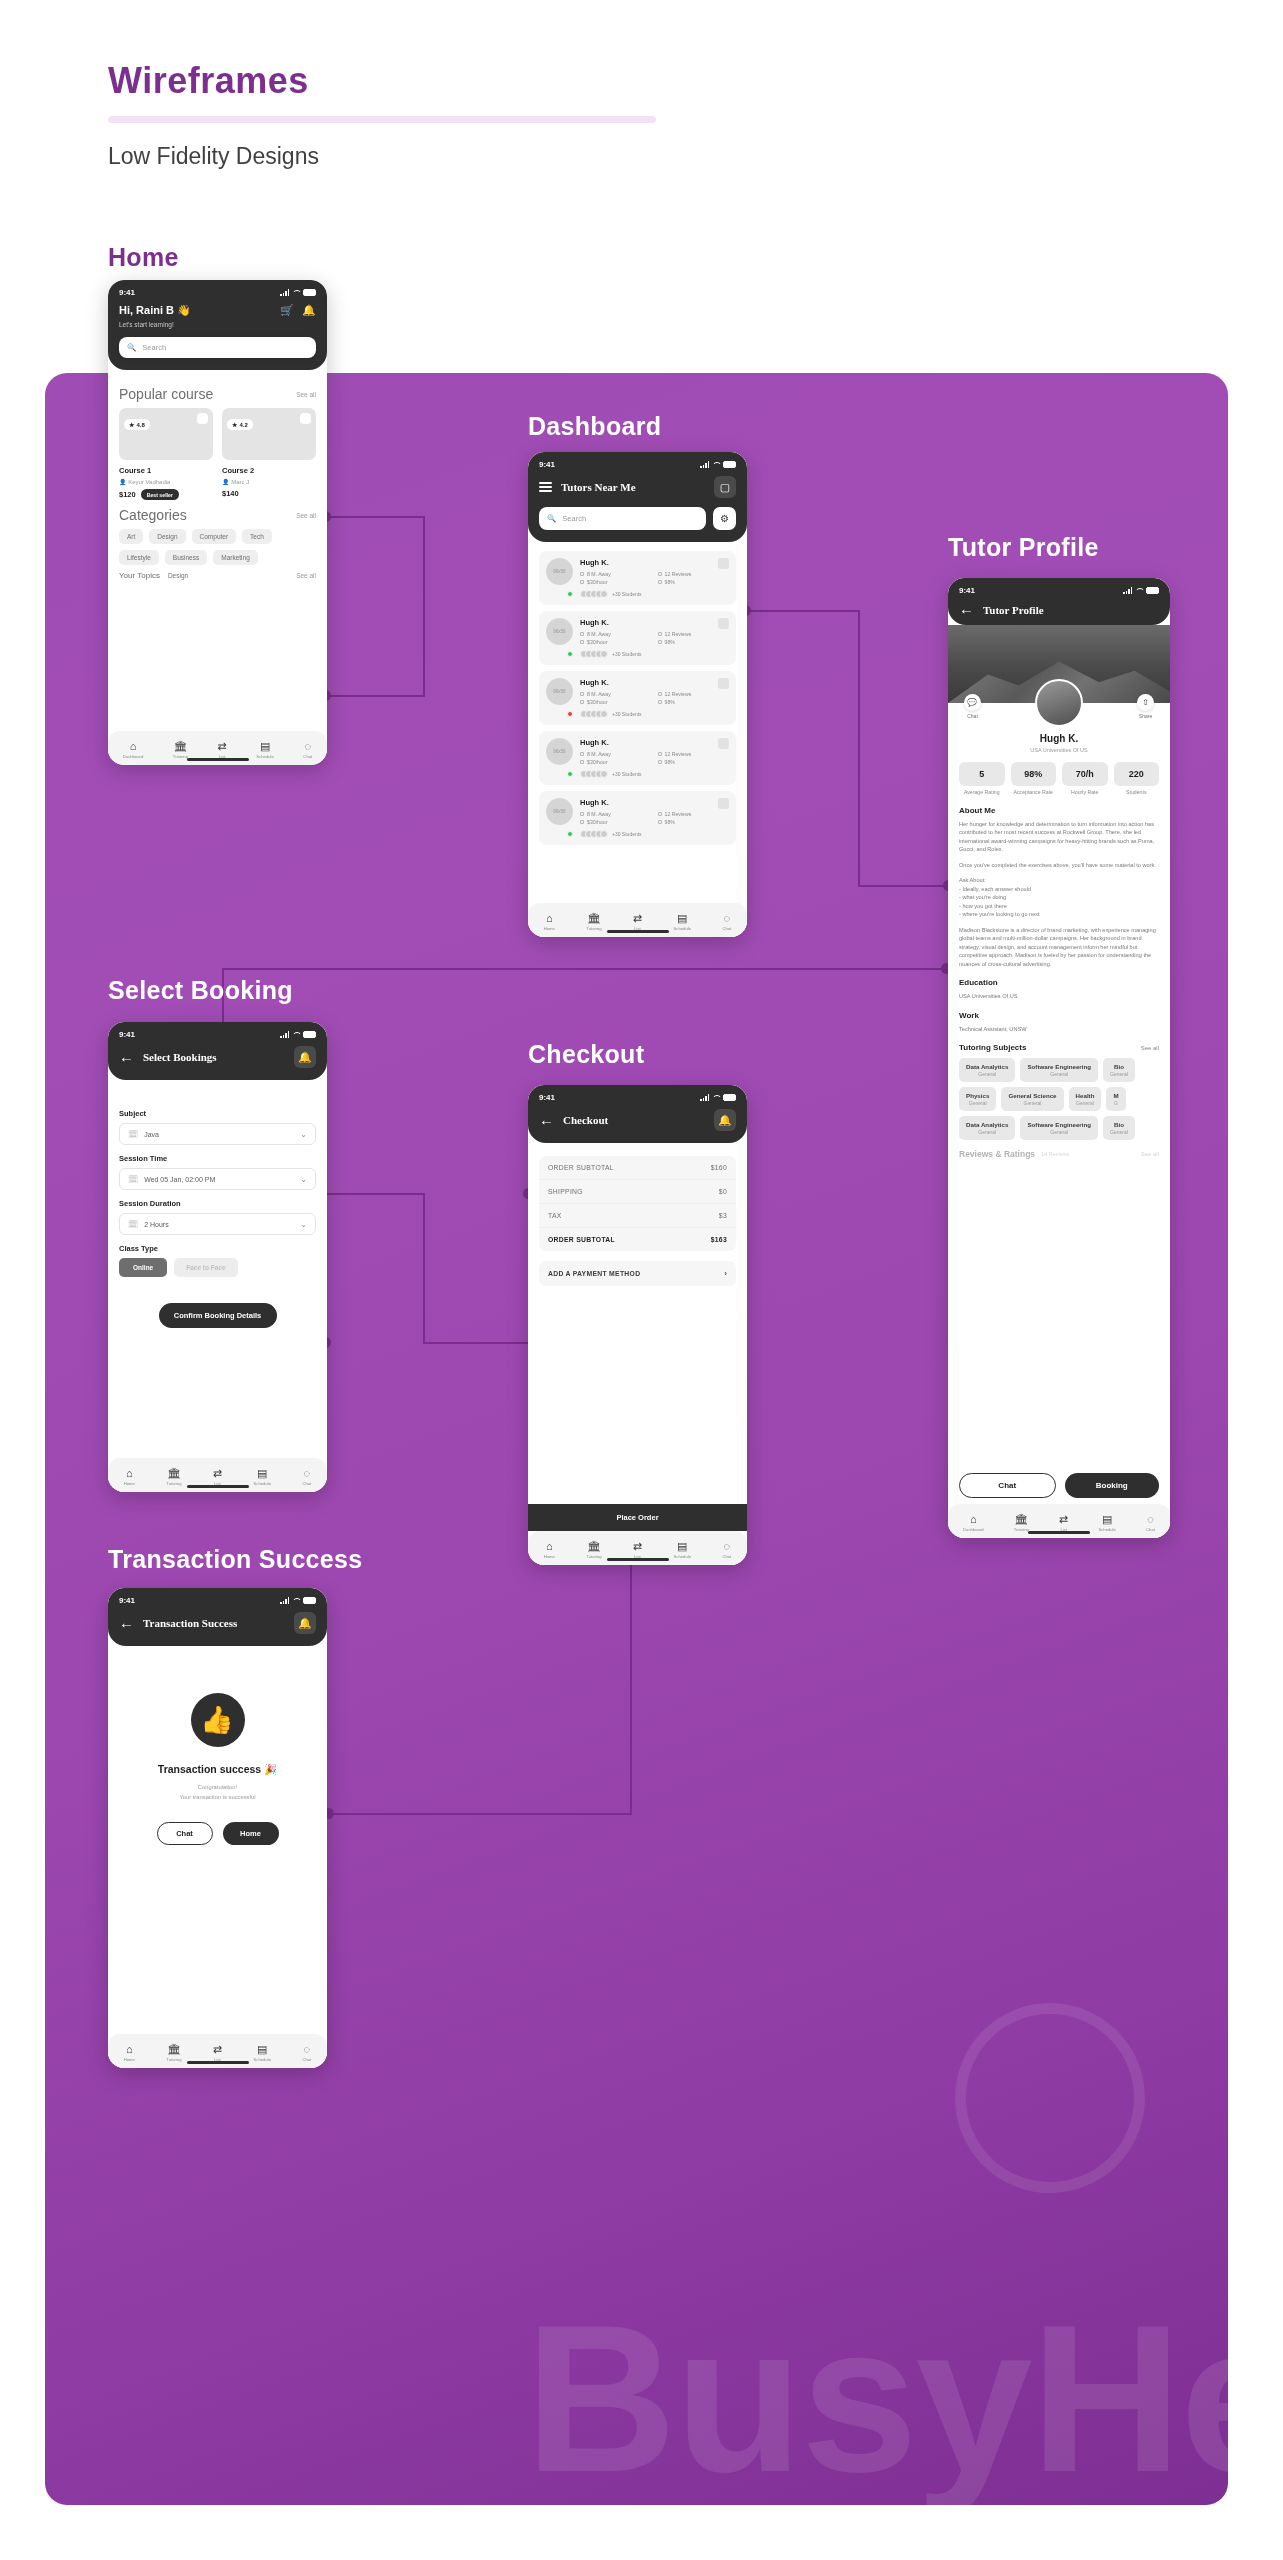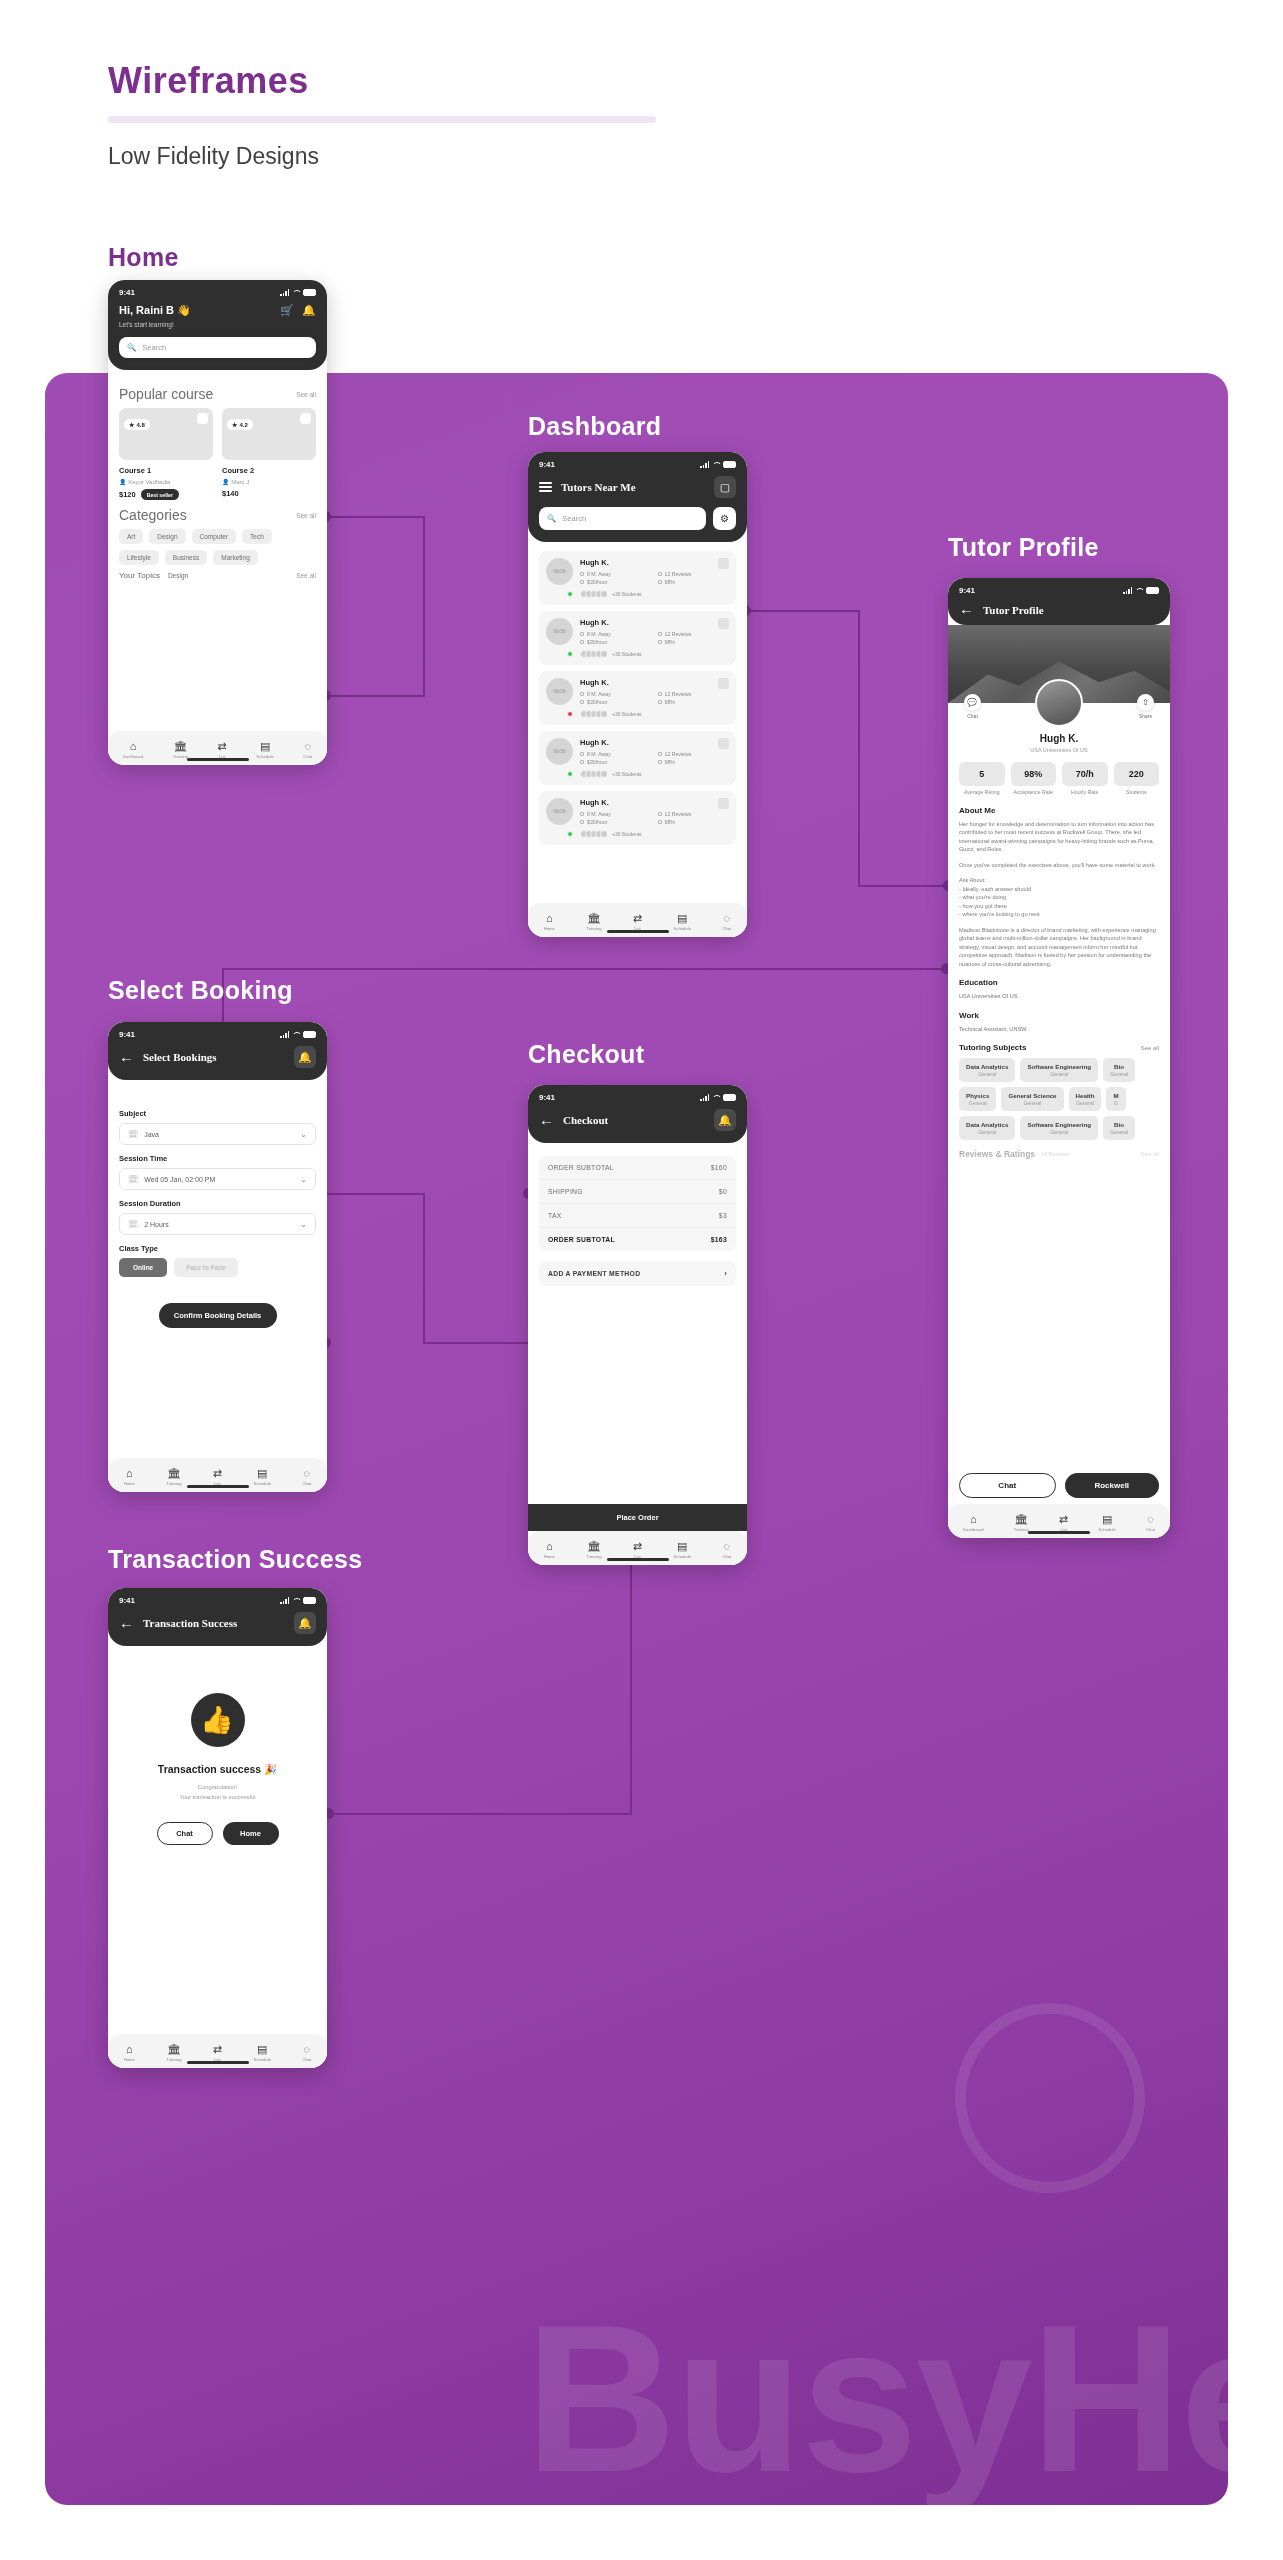--- a/index.html
+++ b/index.html
@@ -853,21 +853,21 @@
           <div class="g">General</div>
         </div>
     </div>
     <div class="rev-head">
       <span class="t">Reviews &amp; Ratings</span>
       <span class="c">14 Reviews</span>
       <span class="a">See all</span>
     </div>
     <div class="cta-row">
       <div class="btn-ghost">Chat</div>
-      <div class="btn-solid">Rockwell</div>
+      <div class="btn-solid">Booking</div>
     </div>
     <div class="tabbar">
       <div class="tabitem">
           <span class="ic">⌂</span>
           <span class="lb">Dashboard</span>
         </div>
       <div class="tabitem">
           <span class="ic">🏛</span>
           <span class="lb">Tutoring</span>
         </div>

